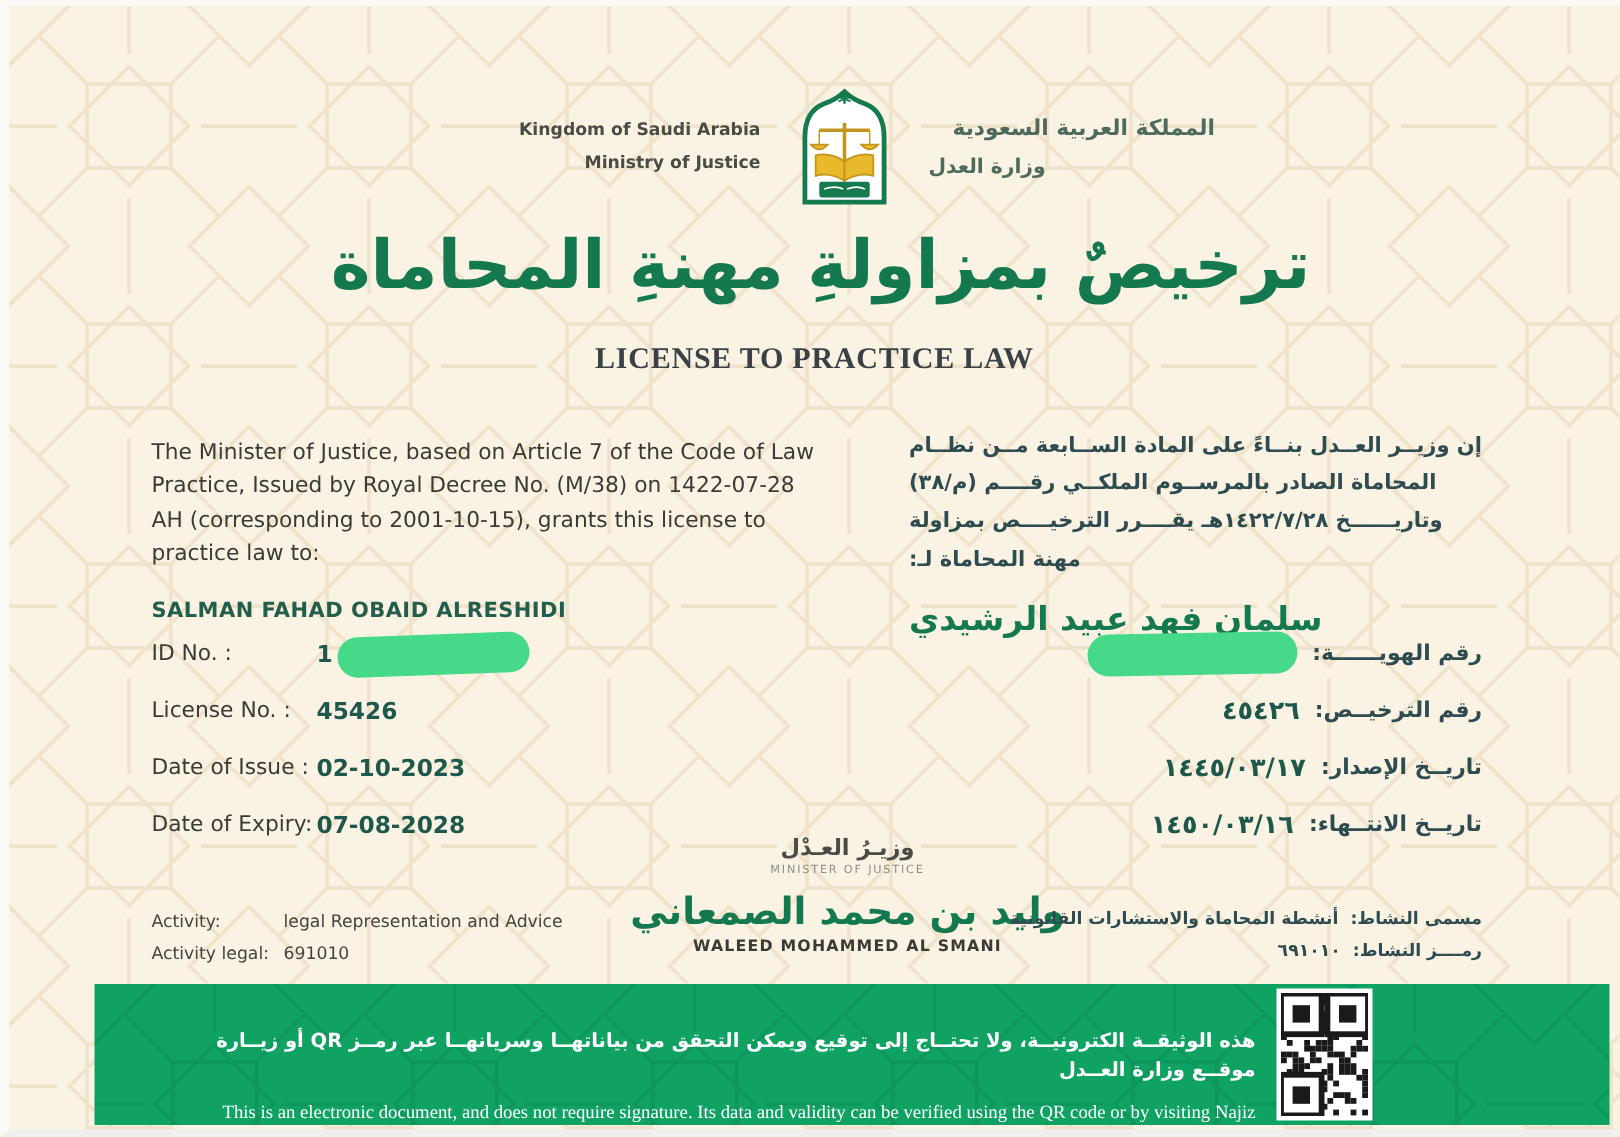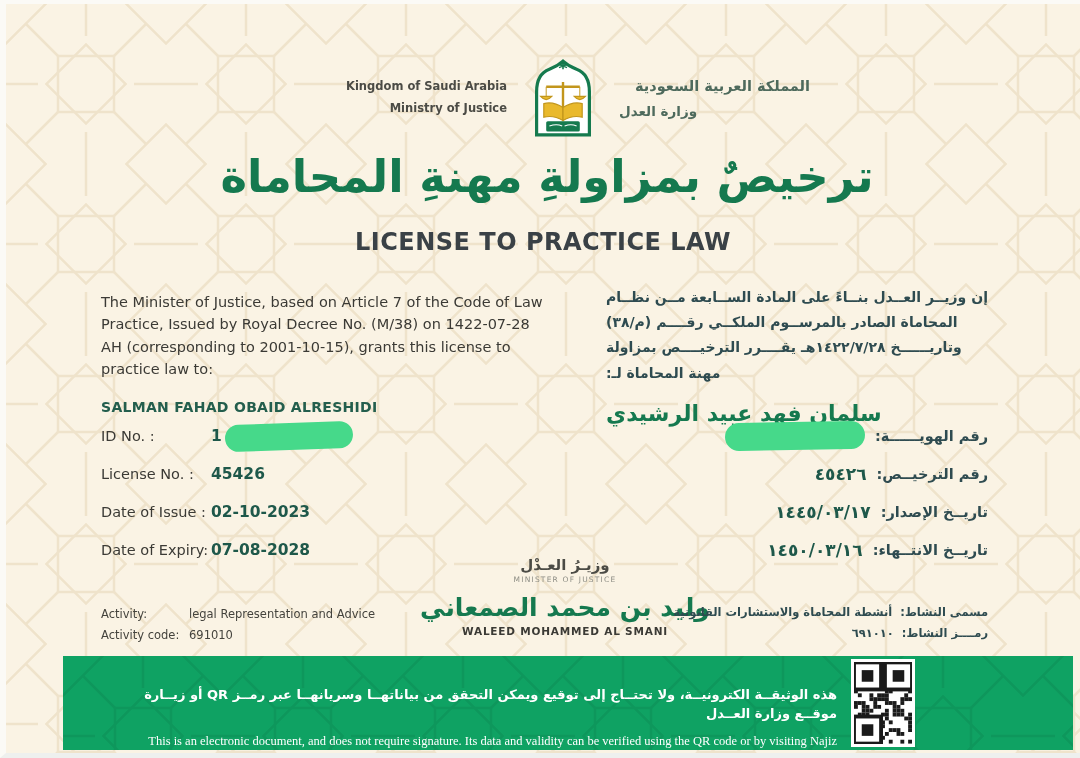--- a/index.html
+++ b/index.html
@@ -16,21 +16,21 @@
   
   .header { top:54px; left:0; width:100%; display:flex; justify-content:center; align-items:center; gap:16px; transform:translateX(35px); }
   .header-en { text-align:right; font-size:11.5px; font-weight:bold; color:#4b4b45; line-height:1.9; }
   .logo { width:80px; height:80px; flex:0 0 auto; }
   .header-ar { direction:rtl; text-align:left; color:#4e6a5c; line-height:1.8; }
   .header-ar .l1 { font-size:14.5px; font-weight:bold;margin-left:16px; }
   .header-ar .l2 { font-size:13.5px; font-weight:bold; }
 
   
   .title-ar { top:146px; left:4px; width:100%; text-align:center; font-size:45px; font-weight:bold; color:#15794f; }
-  .title-en { top:224px; left:0; width:100%; text-align:center; font-size:24px; font-weight:bold; color:#3a4146; letter-spacing:.5px; }
+  .title-en { top:224px; left:0; width:100%; text-align:center; font-size:20px; font-weight:bold; color:#3a4146; letter-spacing:.5px;font-family:Liberation Serif, serif; }
 
   
   .intro-en { top:287px; left:95px; width:448px; font-size:14.5px; line-height:1.55; color:#3b3a35; }
   .intro-en .name { margin-top:16px; font-size:14px; font-weight:bold; color:#235e4d; letter-spacing:.3px; }
   .intro-ar { top:281px; right:92px; width:382px; direction:rtl; text-align:left; font-size:14px; line-height:1.8; color:#2e4b50; font-weight:bold; }
   .intro-ar .name { margin-top:8px; font-size:22px; font-weight:bold; color:#15794f; }
 
   
   .fields-en { top:413px; left:95px; }
   .fields-en .row { display:flex; align-items:center; height:38px; }
@@ -193,21 +193,21 @@
     <div class="sig-name-ar">وليد بن محمد الصمعاني</div>
     <div class="sig-name-en">WALEED MOHAMMED AL SMANI</div>
   </div>
 
   <div class="layer activity-en">
     <div class="row">
       <span class="lbl">Activity:</span>
       <span>legal Representation and Advice</span>
     </div>
     <div class="row">
-      <span class="lbl">Activity code:</span>
+      <span class="lbl">Activity legal:</span>
       <span>691010</span>
     </div>
   </div>
 
   <div class="layer activity-ar">
     <div class="row">
       <span class="lbl">مسمى النشاط:</span>
       <span>أنشطة المحاماة والاستشارات القانونية</span>
     </div>
     <div class="row">

